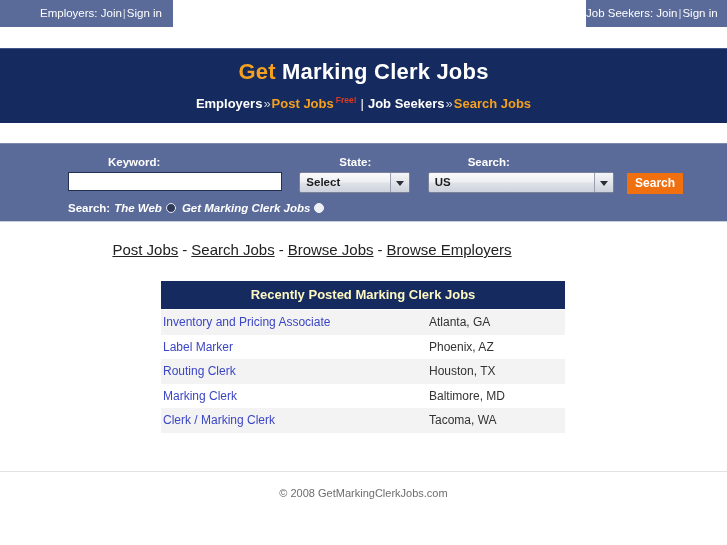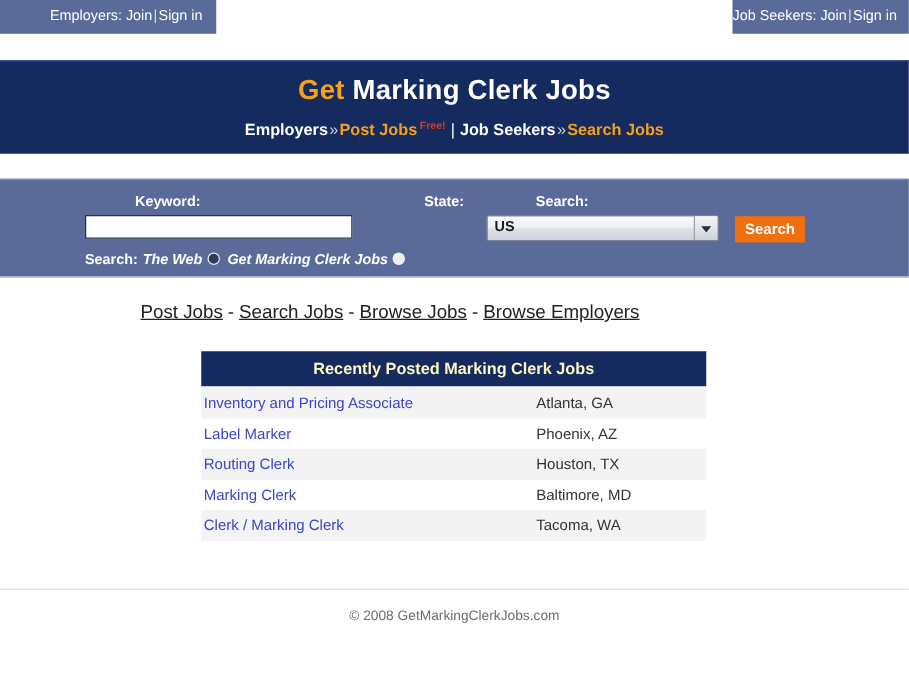--- a/index.html
+++ b/index.html
@@ -341,20 +341,24 @@
   </div>
 
   <div class="searchband">
     <div class="sb-row">
       <div class="sb-field keyword">
         <span class="sb-label">Keyword:</span>
         <input class="kw-input" type="text" placeholder="" style="">
       </div>
       <div class="sb-field state">
         <span class="sb-label">State:</span>
+        <div class="fake-select sel-state">
+          <span class="val">Select</span>
+          <span class="arrowbox"></span>
+        </div>
       </div>
       <div class="sb-field country">
         <span class="sb-label">Search:</span>
         <div class="fake-select sel-country">
           <span class="val">US</span>
           <span class="arrowbox"></span>
         </div>
       </div>
       <button class="search-btn">Search</button>
     </div>

